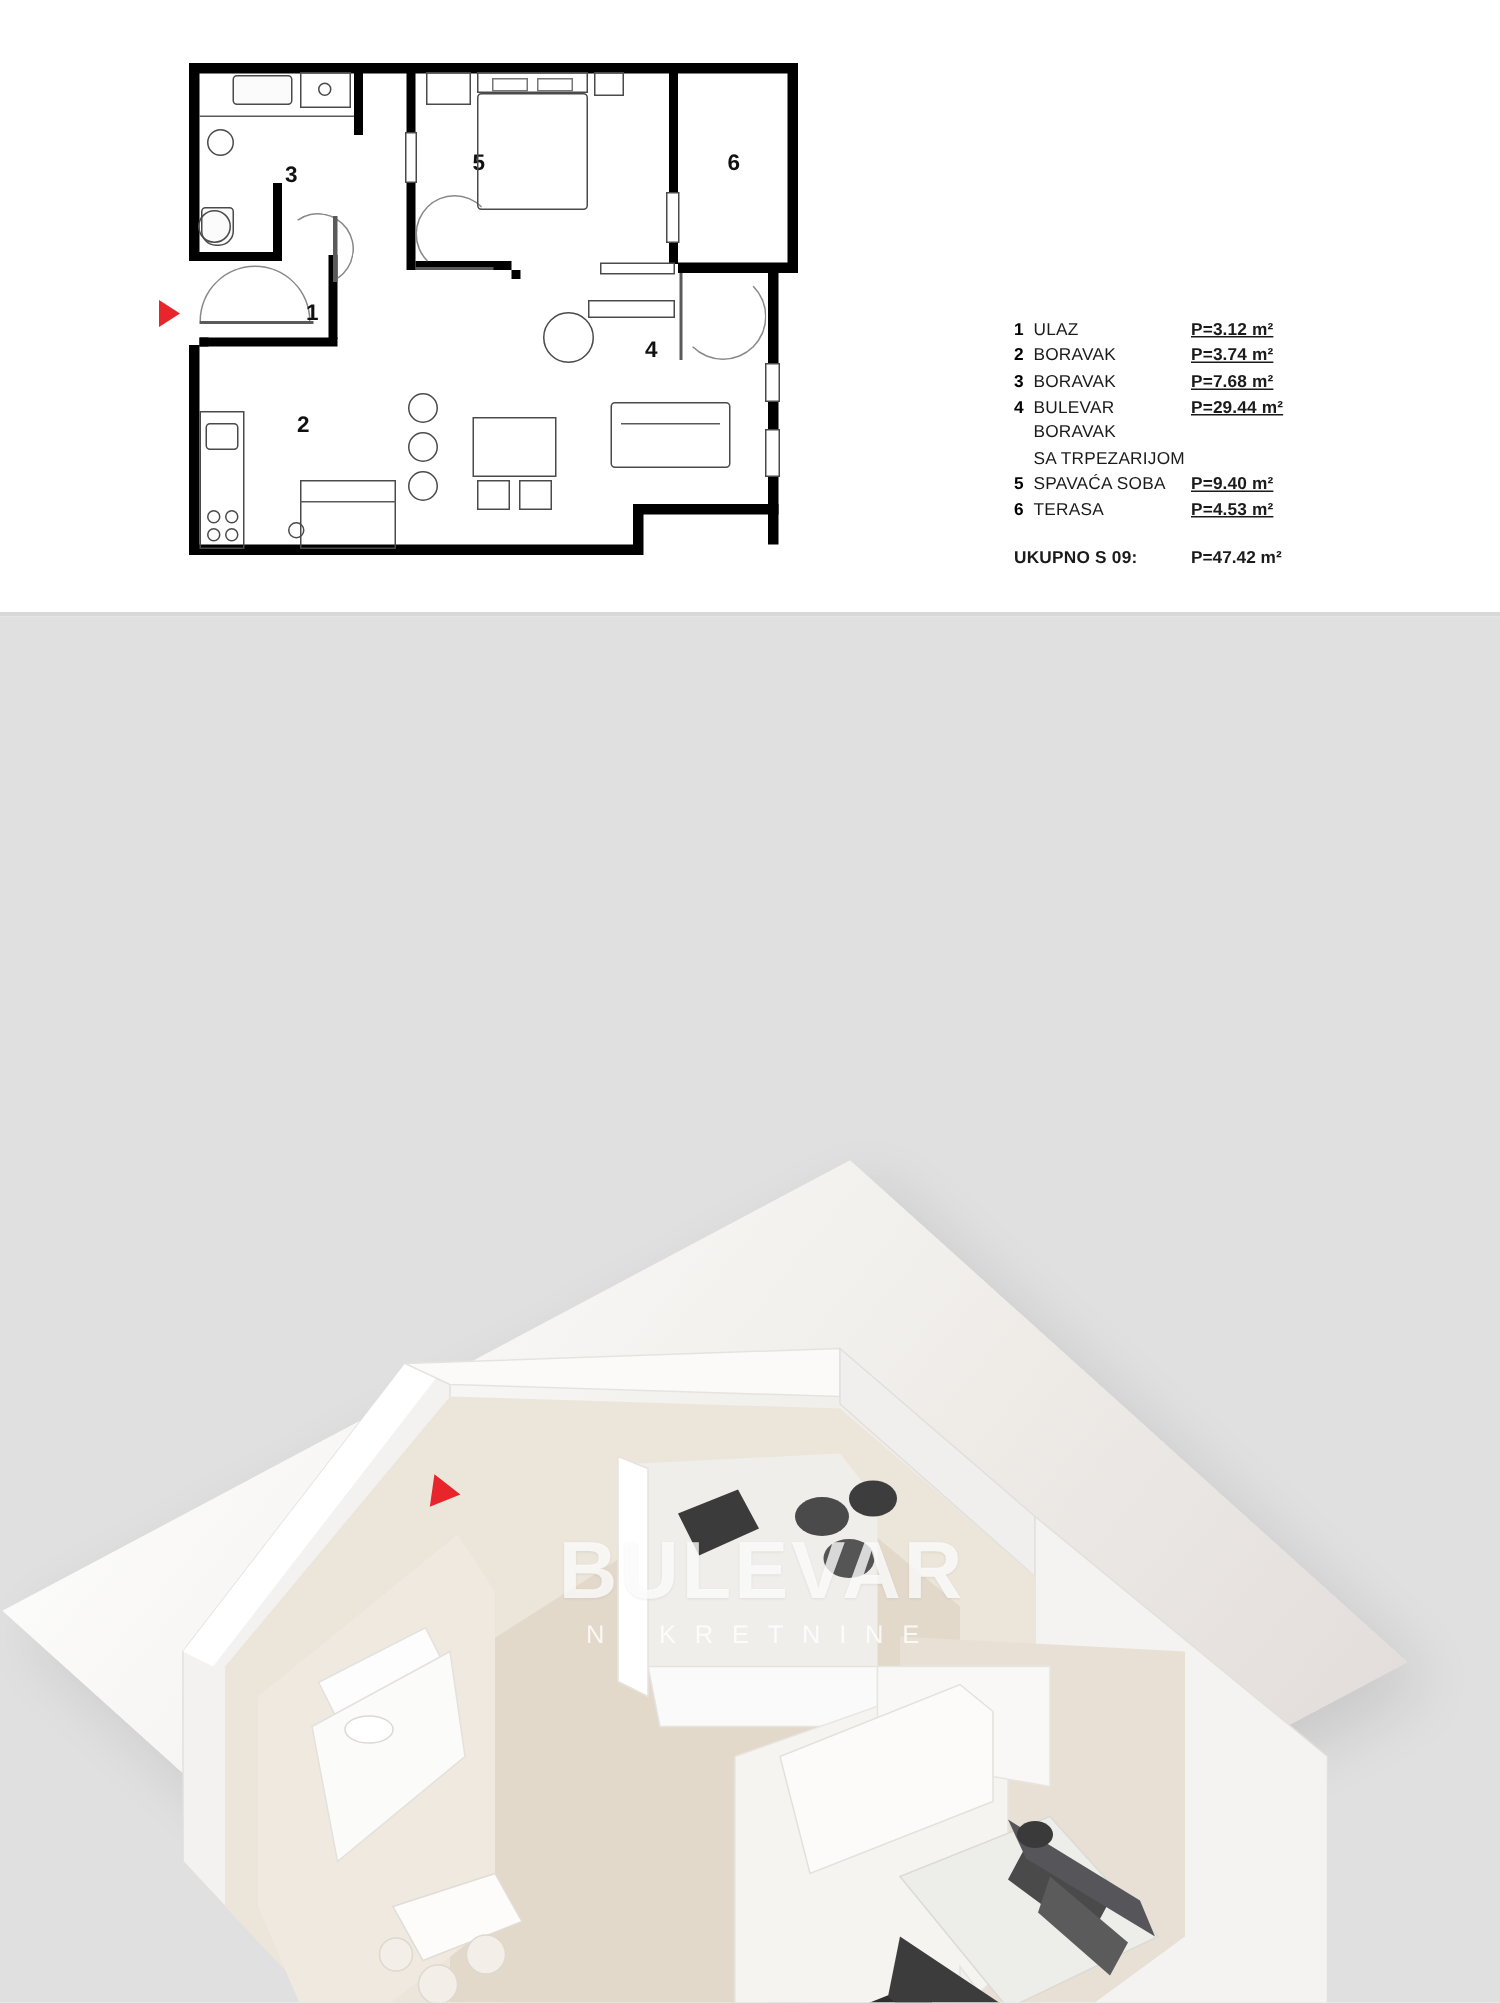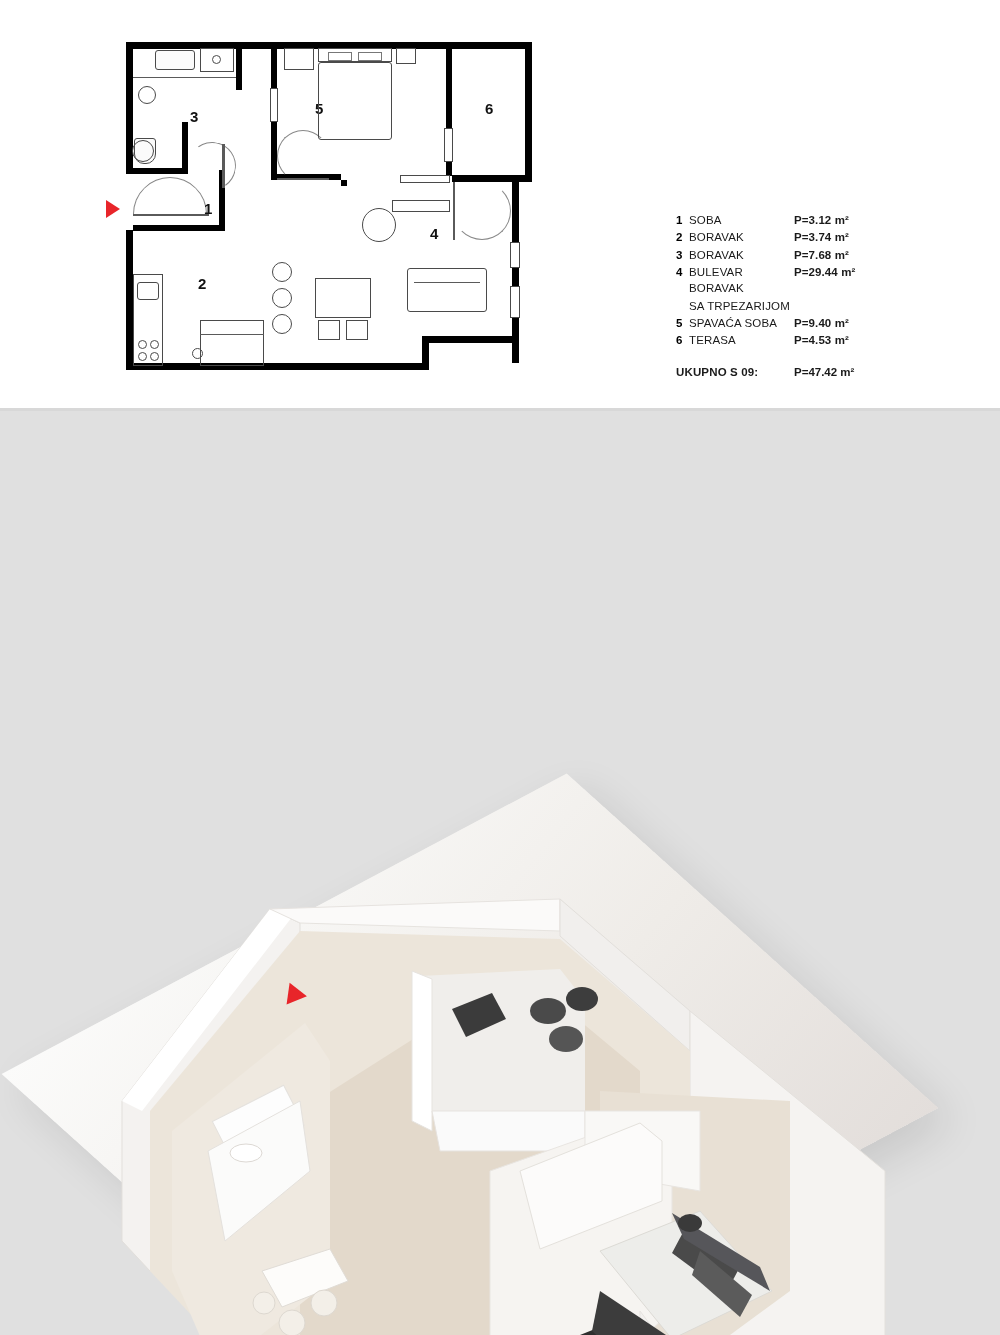--- a/index.html
+++ b/index.html
@@ -47,21 +47,21 @@
   
   #legend {
     position:absolute; left:676px; top:212px; width:250px;
     font-size:11.5px; color:#1a1a1a; line-height:1.42;
   }
   .legend-row { display:flex; align-items:flex-start; margin-bottom:1px; }
   .legend-idx {
     width:13px; font-weight:700; font-size:11.5px; flex:0 0 13px; color:#000;
   }
   .legend-name { width:105px; flex:0 0 105px; letter-spacing:.15px; }
-  .legend-area { font-weight:700; letter-spacing:.1px; white-space:nowrap; }
+  .legend-area { font-weight:700; letter-spacing:.1px; white-space:nowrap;text-decoration:underline; }
   .legend-total { display:flex; margin-top:15px; }
   .legend-total .t-label { width:118px; flex:0 0 118px; font-weight:700; letter-spacing:.15px;}
   .legend-total .t-area { font-weight:700; }
 
   
   #divider {
     position:absolute; left:0; top:408px; width:1000px; height:3px;
     background:#d8d8d8;
   }
 
@@ -205,21 +205,21 @@
     <div class="fixture" style="left:100px; top:290px; width:64px; height:46px;"></div>
     <div class="hairline" style="left:100px; top:304px; width:64px; height:1px;"></div>
     <div class="fixture round" style="left:92px; top:318px; width:11px; height:11px;"></div>
 
   </div>
 
   <div id="legend">
 
     <div class="legend-row">
       <span class="legend-idx">1</span>
-      <span class="legend-name">SOBA</span>
+      <span class="legend-name">ULAZ</span>
       <span class="legend-area">P=3.12 m²</span>
     </div>
 
     <div class="legend-row">
       <span class="legend-idx">2</span>
       <span class="legend-name">BORAVAK</span>
       <span class="legend-area">P=3.74 m²</span>
     </div>
 
     <div class="legend-row">
@@ -335,14 +335,18 @@
     <polygon points="792,988 826,978 836,1018 800,1028" fill="#e9e4d9" stroke="#d6d1c6"></polygon>
 
     <polygon points="520,1180 580,1138 580,1228 520,1268" fill="#efedea" stroke="#e0ddd8"></polygon>
     <polygon points="530,1190 572,1160 572,1220 530,1250" fill="#3a3a3a"></polygon>
     <polygon points="610,1130 668,1090 668,1176 610,1216" fill="#efedea" stroke="#e0ddd8"></polygon>
     <polygon points="620,1140 660,1112 660,1168 620,1198" fill="#3a3a3a"></polygon>
   </svg>
 
   <div class="entry-marker-3d" style="left:288px; top:573px;"></div>
 
+  <div id="watermark">
+    <div id="wm-main">BULEVAR</div>
+    <div id="wm-sub">NEKRETNINE</div>
+  </div>
 
 </div>
 
 </body></html>

